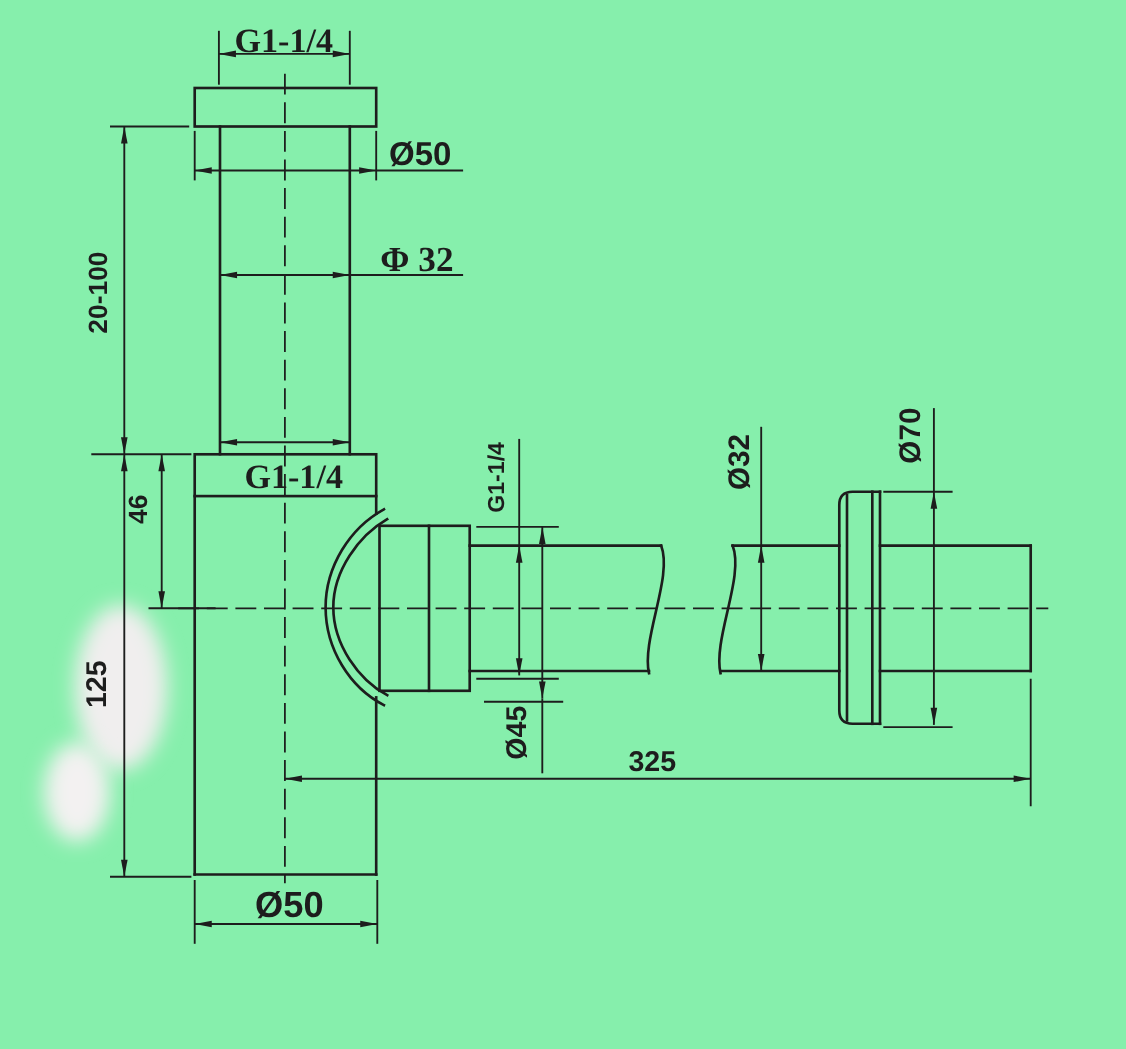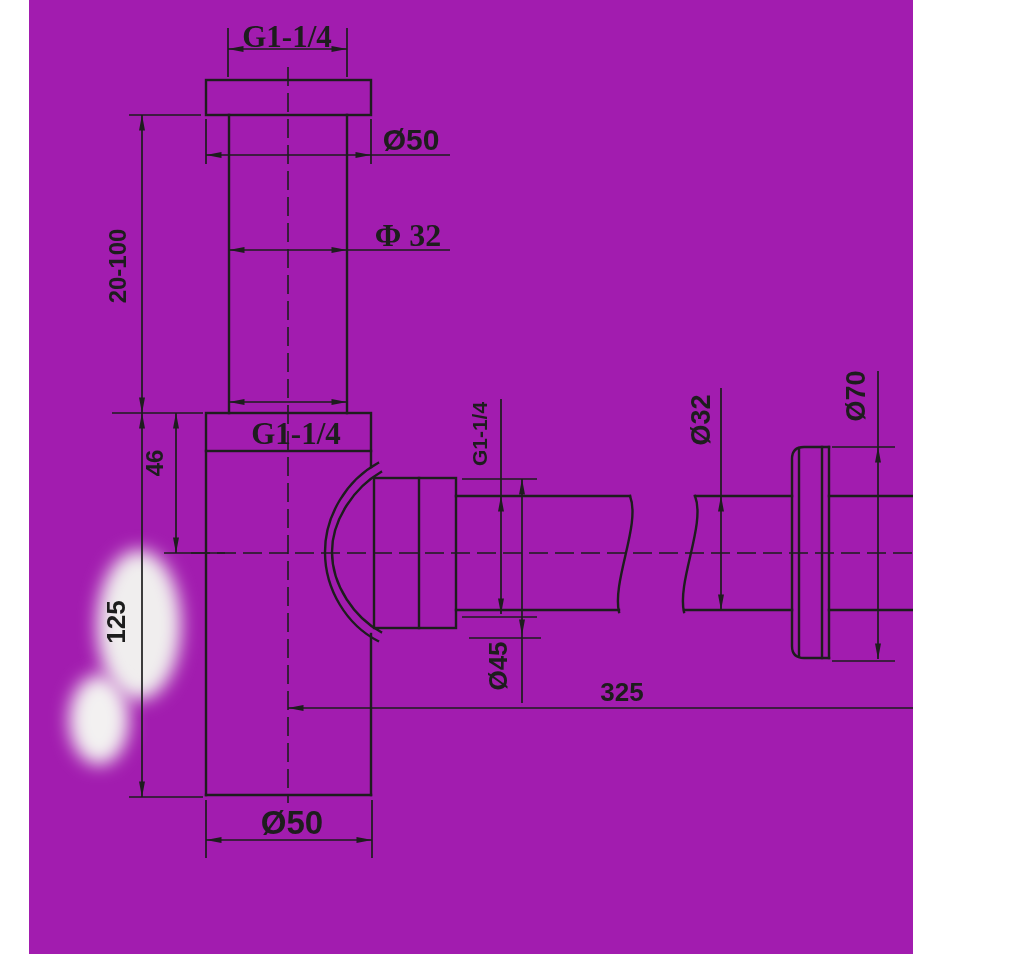--- a/index.html
+++ b/index.html
@@ -1,17 +1,17 @@
 <!DOCTYPE html>
 <html><head>
 <meta charset="utf-8">
 <style>
   html,body{margin:0;padding:0;background:#ffffff;}
-  .canvas{position:relative;width:884px;height:954px;background:#a21caf;overflow:hidden;
-          font-family:"Liberation Sans",sans-serif;margin-left:29px;}
+  .canvas{position:relative;width:1024px;height:954px;background:#86efac;overflow:hidden;
+          font-family:"Liberation Sans",sans-serif;}
   svg{position:absolute;left:0;top:0;}
   .outline{stroke:#1d1d1d;stroke-width:2.4;fill:none;stroke-linecap:square;}
   .thin{stroke:#1d1d1d;stroke-width:1.7;fill:none;stroke-linecap:butt;}
   .cl{stroke:#1d1d1d;stroke-width:1.6;fill:none;stroke-dasharray:19 7;}
   text{fill:#1d1d1d;}
   .serifLbl{font-family:"Liberation Serif",serif;font-weight:600;}
   .sansLbl{font-family:"Liberation Sans",sans-serif;font-weight:600;}
 </style>
 </head>
 <body>

